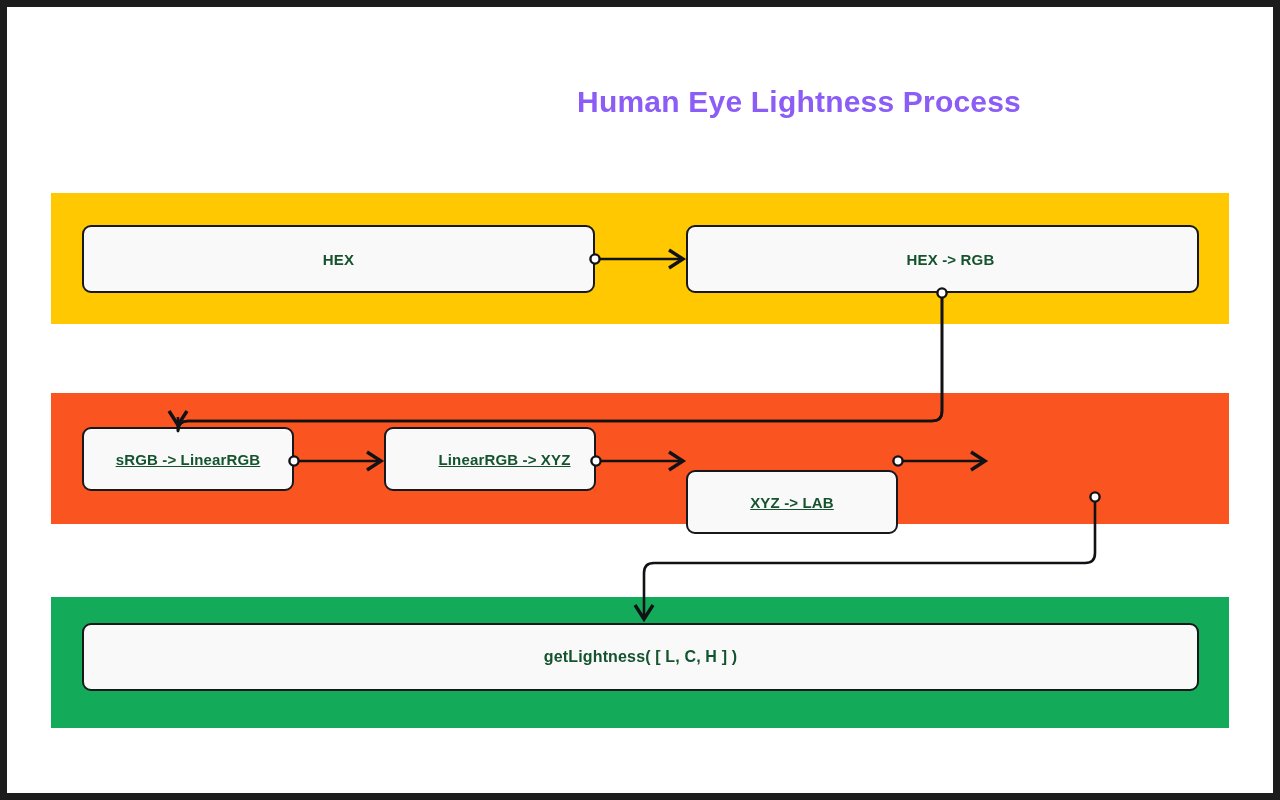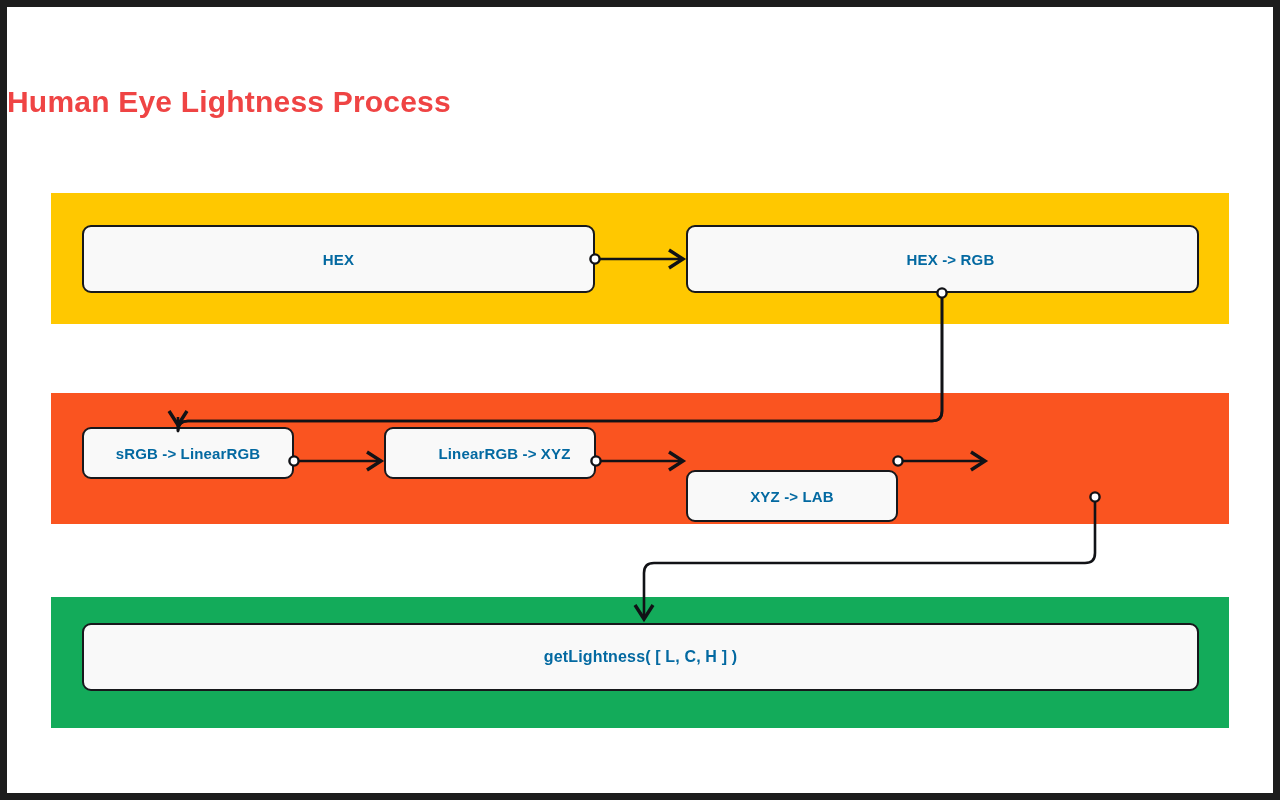--- a/index.html
+++ b/index.html
@@ -21,25 +21,25 @@
     position: absolute;
     inset: 0;
     background: #ffffff;
   }
 
   
   #diagram-title {
     position: absolute;
     left: 0; top: 78px;
     width: 1014px;
-    text-align: left;
+    text-align: right;
     font-size: 30px;
     font-weight: bold;
     letter-spacing: 0.2px;
-    color: #ef4444;
+    color: #8b5cf6;
     white-space: pre;
   }
 
   
   .band {
     position: absolute;
     left: 44px;
     width: 1178px;
   }
   #band-hex      { top: 186px; height: 131px; background: #FFC800; }
@@ -48,27 +48,27 @@
 
   
   .node {
     position: absolute;
     background: #f9f9f9;
     border: 2.4px solid #17181c;
     border-radius: 9px;
     display: flex;
     align-items: center;
     justify-content: center;
-    color: #0369a1;
+    color: #14532d;
     font-weight: bold;
     letter-spacing: 0.15px;
     white-space: pre;
   }
   .node-lane-hex      { height: 68px; font-size: 15px; top: 218px; }
-  .node-lane-convert  { height: 52px; font-size: 15px; top: 420px; }
+  .node-lane-convert  { height: 64px; font-size: 15px; top: 420px; text-decoration: underline; }
   .node-lane-output   { height: 68px; font-size: 16px; top: 616px; }
 
   #node-hex        { left: 75px;  width: 513px; }
   #node-hex-rgb    { left: 679px; width: 513px; padding-left: 16px; }
 
   #node-srgb-linear  { left: 75px;  width: 212px; }
   #node-linear-xyz   { left: 377px; width: 212px; padding-left: 29px; }
   #node-xyz-lab      { left: 679px; width: 212px; margin-top: 43px; }
   #node-lab-lch      { left: 981px; width: 211px; }
 

